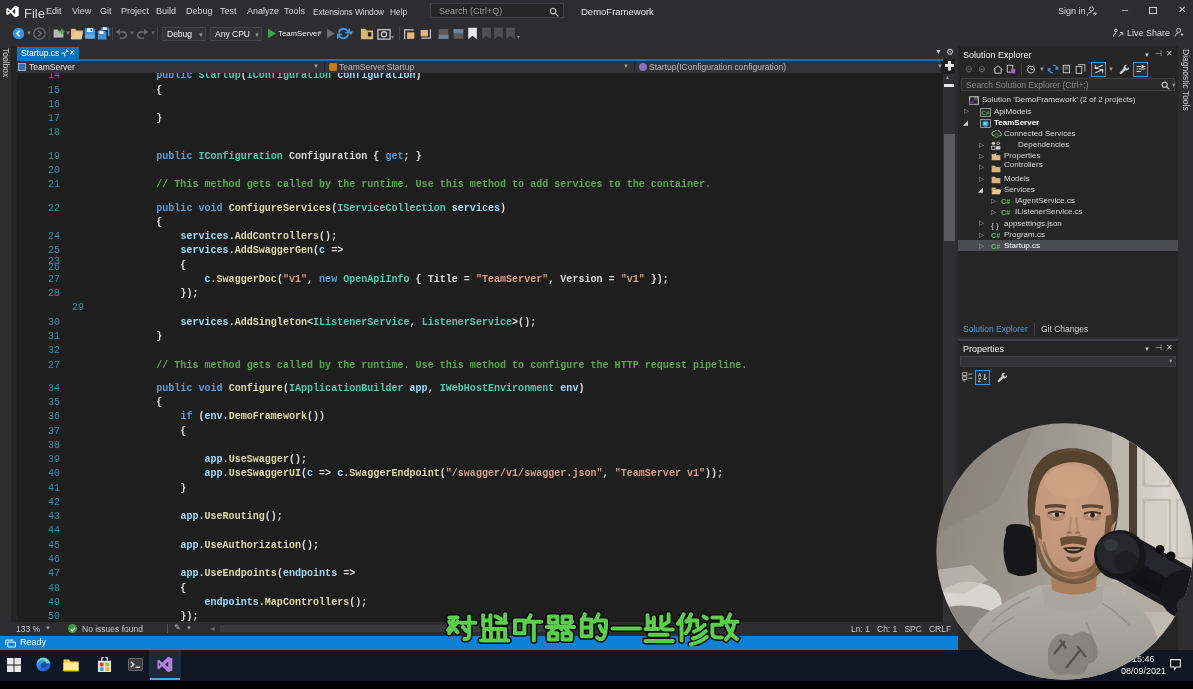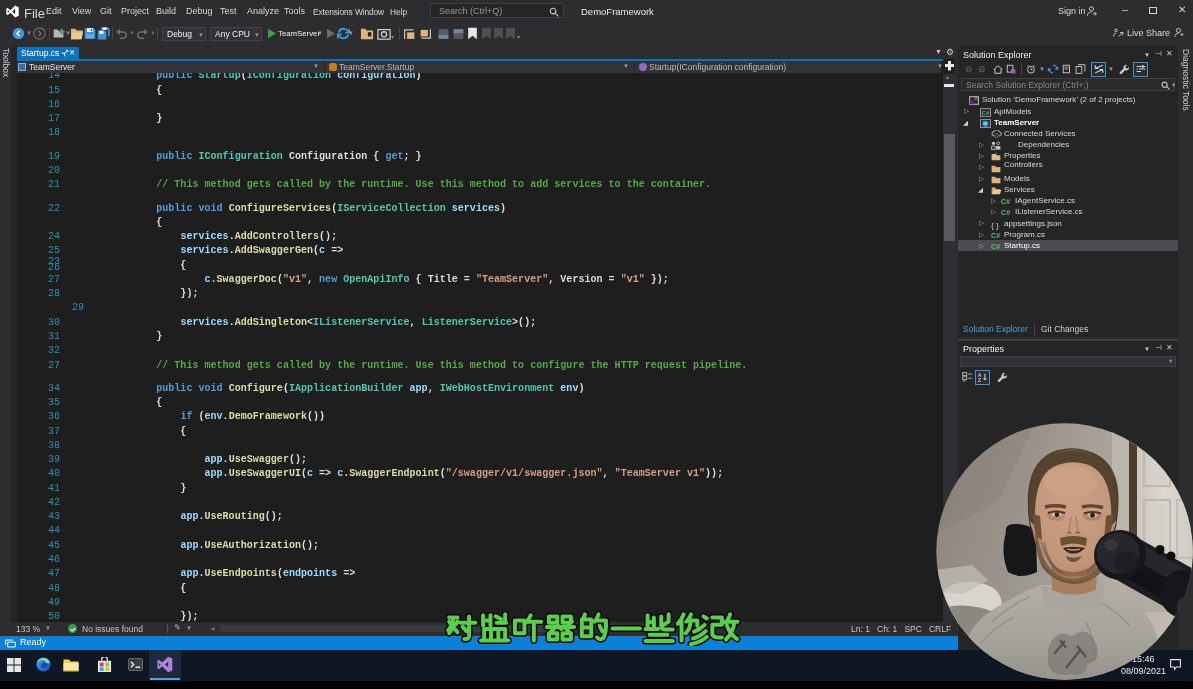--- a/index.html
+++ b/index.html
@@ -254,20 +254,21 @@
 <div class="codeline" style="top:437.21px;">            <span class="v">app</span>.<span class="m">UseRouting</span>();</div>
 <div class="lnum" style="top:451.48px;">44</div>
 <div class="lnum" style="top:465.75px;">45</div>
 <div class="codeline" style="top:465.75px;">            <span class="v">app</span>.<span class="m">UseAuthorization</span>();</div>
 <div class="lnum" style="top:480.02px;">46</div>
 <div class="lnum" style="top:494.29px;">47</div>
 <div class="codeline" style="top:494.29px;">            <span class="v">app</span>.<span class="m">UseEndpoints</span>(<span class="v">endpoints</span> =&gt;</div>
 <div class="lnum" style="top:508.56px;">48</div>
 <div class="codeline" style="top:508.56px;">            {</div>
 <div class="lnum" style="top:522.83px;">49</div>
+<div class="codeline" style="top:522.83px;">                <span class="v">endpoints</span>.<span class="m">MapControllers</span>();</div>
 <div class="lnum" style="top:537.10px;">50</div>
 <div class="codeline" style="top:537.10px;">            });</div>
 </div>
 
 <div class="abs" style="left:943px;top:60px;width:12px;height:562px;background:#303034;"></div>
 <div class="abs" style="left:943px;top:59px;width:12px;height:15px;background:#1f1f20;"></div>
 <svg class="abs" style="left:944.5px;top:61px;" width="9" height="11" viewBox="0 0 9 11">
     <path fill="#E8E8E8" d="M3 0h3v3h3v3H6v3.5H3V6H0V3h3z"></path>
   </svg>
 <span class="abs" style="left:945px;top:74px;color:#909090;font-size:5px;">▲</span>

